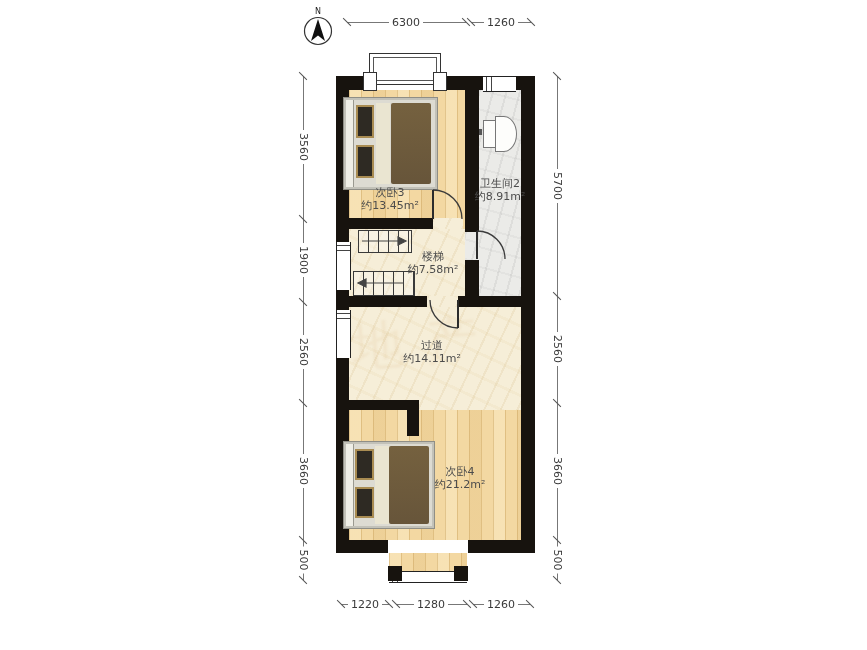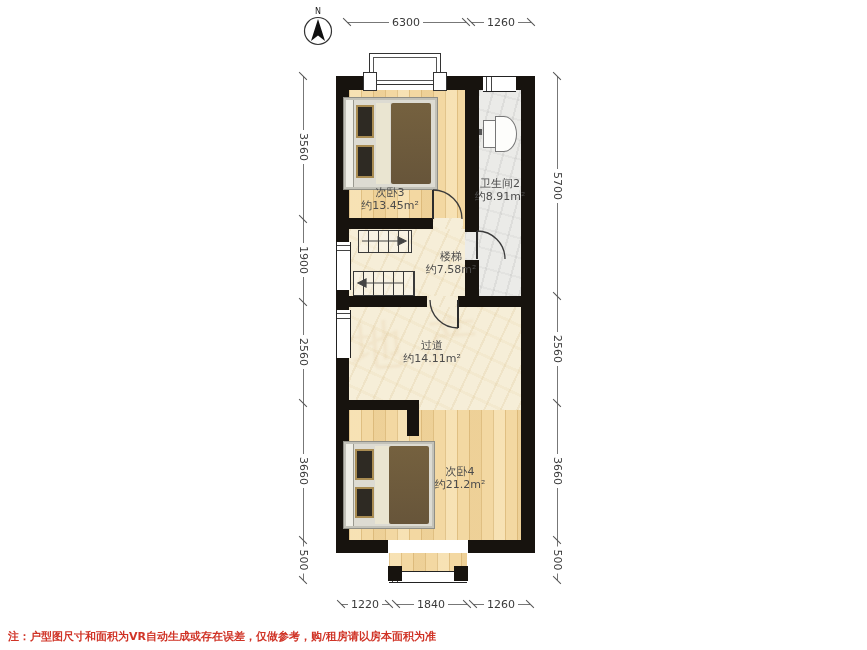--- a/index.html
+++ b/index.html
@@ -147,21 +147,21 @@
   </svg>
 
   <div class="roomlabel" style="left:390px;top:199px;">
     <div>次卧3</div>
     <div>约13.45m²</div>
   </div>
   <div class="roomlabel" style="left:500px;top:190px;">
     <div>卫生间2</div>
     <div>约8.91m²</div>
   </div>
-  <div class="roomlabel" style="left:451px;top:263px;">
+  <div class="roomlabel" style="left:433px;top:263px;">
     <div>楼梯</div>
     <div>约7.58m²</div>
   </div>
   <div class="roomlabel" style="left:432px;top:352px;">
     <div>过道</div>
     <div>约14.11m²</div>
   </div>
   <div class="roomlabel" style="left:460px;top:478px;">
     <div>次卧4</div>
     <div>约21.2m²</div>
@@ -179,21 +179,21 @@
   <div class="dimline-h" style="left:341px;top:604px;width:48px;"></div>
   <div class="dimline-h" style="left:396px;top:604px;width:71px;"></div>
   <div class="dimline-h" style="left:473px;top:604px;width:57px;"></div>
   <div class="tick" style="left:341px;top:604px;"></div>
   <div class="tick" style="left:389px;top:604px;"></div>
   <div class="tick" style="left:396px;top:604px;"></div>
   <div class="tick" style="left:467px;top:604px;"></div>
   <div class="tick" style="left:473px;top:604px;"></div>
   <div class="tick" style="left:530px;top:604px;"></div>
   <div class="dimlabel" style="left:365px;top:604px;">1220</div>
-  <div class="dimlabel" style="left:431px;top:604px;">1840</div>
+  <div class="dimlabel" style="left:431px;top:604px;">1280</div>
   <div class="dimlabel" style="left:501px;top:604px;">1260</div>
 
   <div class="dimline-v" style="left:303px;top:76px;height:504px;"></div>
   <div class="tick" style="left:303px;top:76px;"></div>
   <div class="tick" style="left:303px;top:219px;"></div>
   <div class="tick" style="left:303px;top:302px;"></div>
   <div class="tick" style="left:303px;top:403px;"></div>
   <div class="tick" style="left:303px;top:540px;"></div>
   <div class="tick" style="left:303px;top:580px;"></div>
   <div class="dimlabel vert" style="left:303px;top:147px;">3560</div>
@@ -212,15 +212,14 @@
   <div class="dimlabel vert" style="left:557px;top:349px;">2560</div>
   <div class="dimlabel vert" style="left:557px;top:471px;">3660</div>
   <div class="dimlabel vert" style="left:557px;top:560px;">500</div>
 
   <span class="compass-n" style="left:318px;top:11px;">N</span>
   <svg class="abs" style="left:302px;top:15px;" width="32" height="32" viewBox="0 0 32 32">
     <circle cx="16" cy="16" r="13.5" fill="#fff" stroke="#333" stroke-width="1.2"></circle>
     <path d="M16,4 L23,26 L16,20.5 L9,26 Z" fill="#111"></path>
   </svg>
 
-  <div class="note">注：户型图尺寸和面积为VR自动生成或存在误差，仅做参考，购/租房请以房本面积为准</div>
 
 </div>
 
 </body></html>

